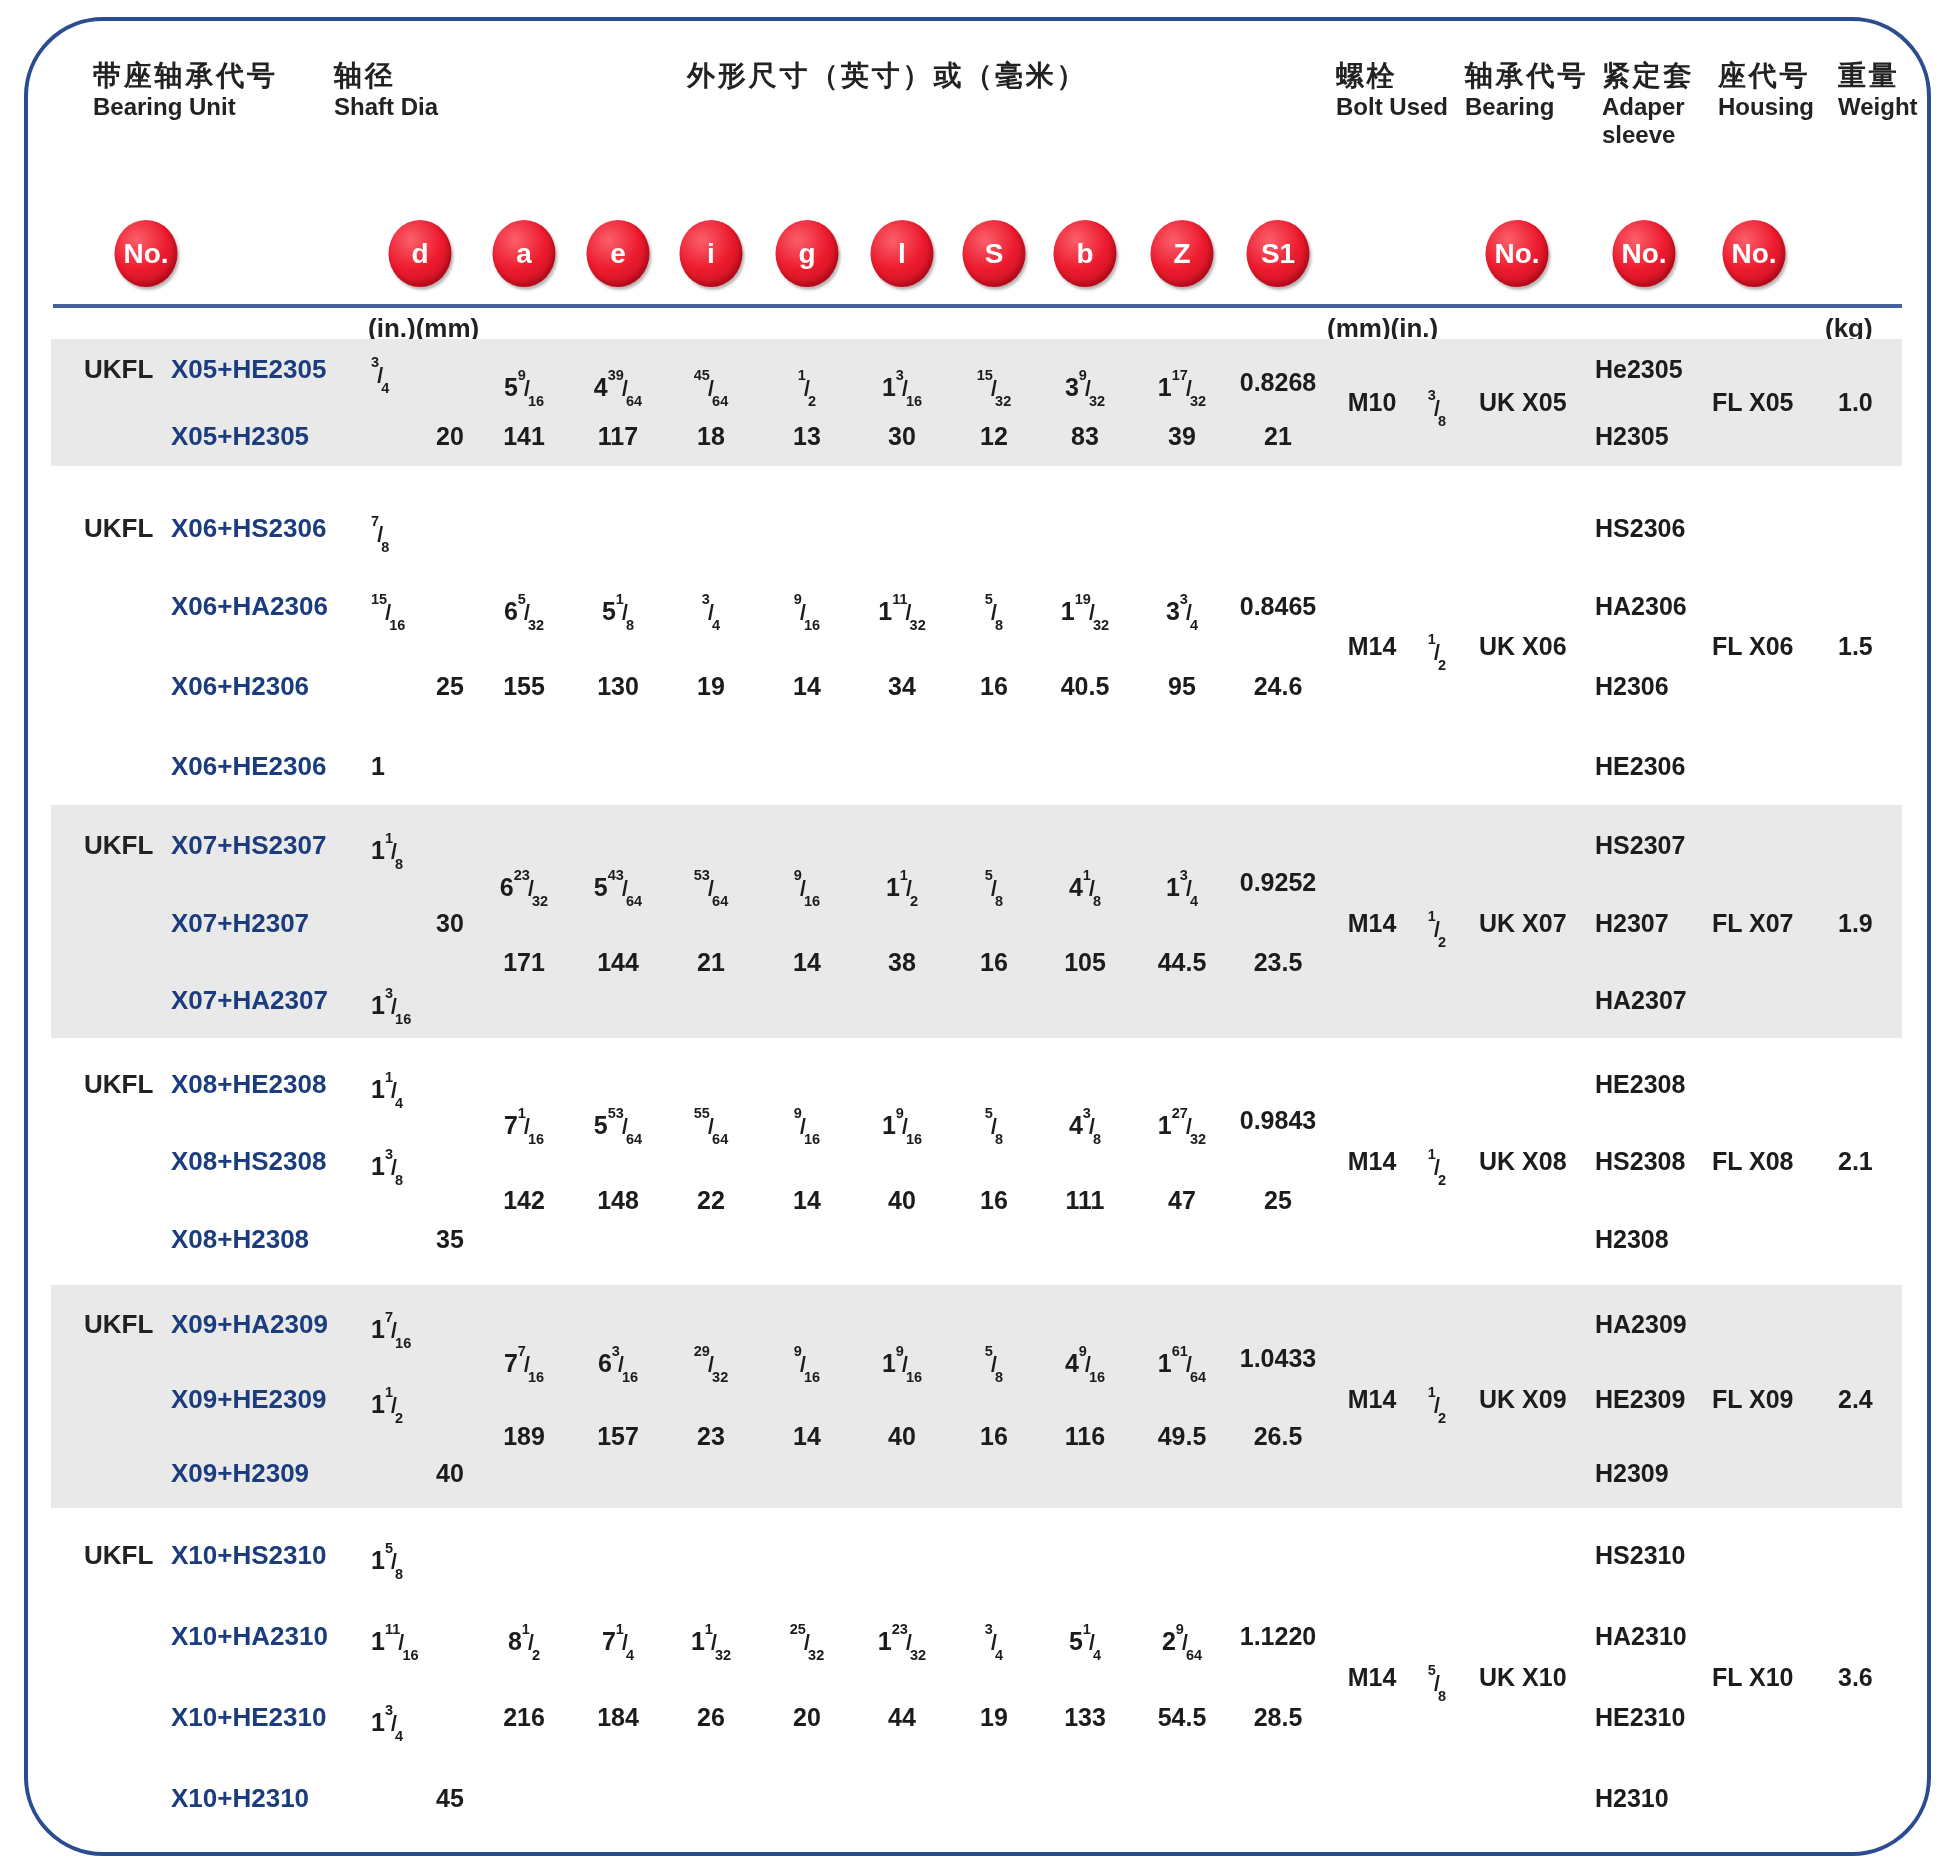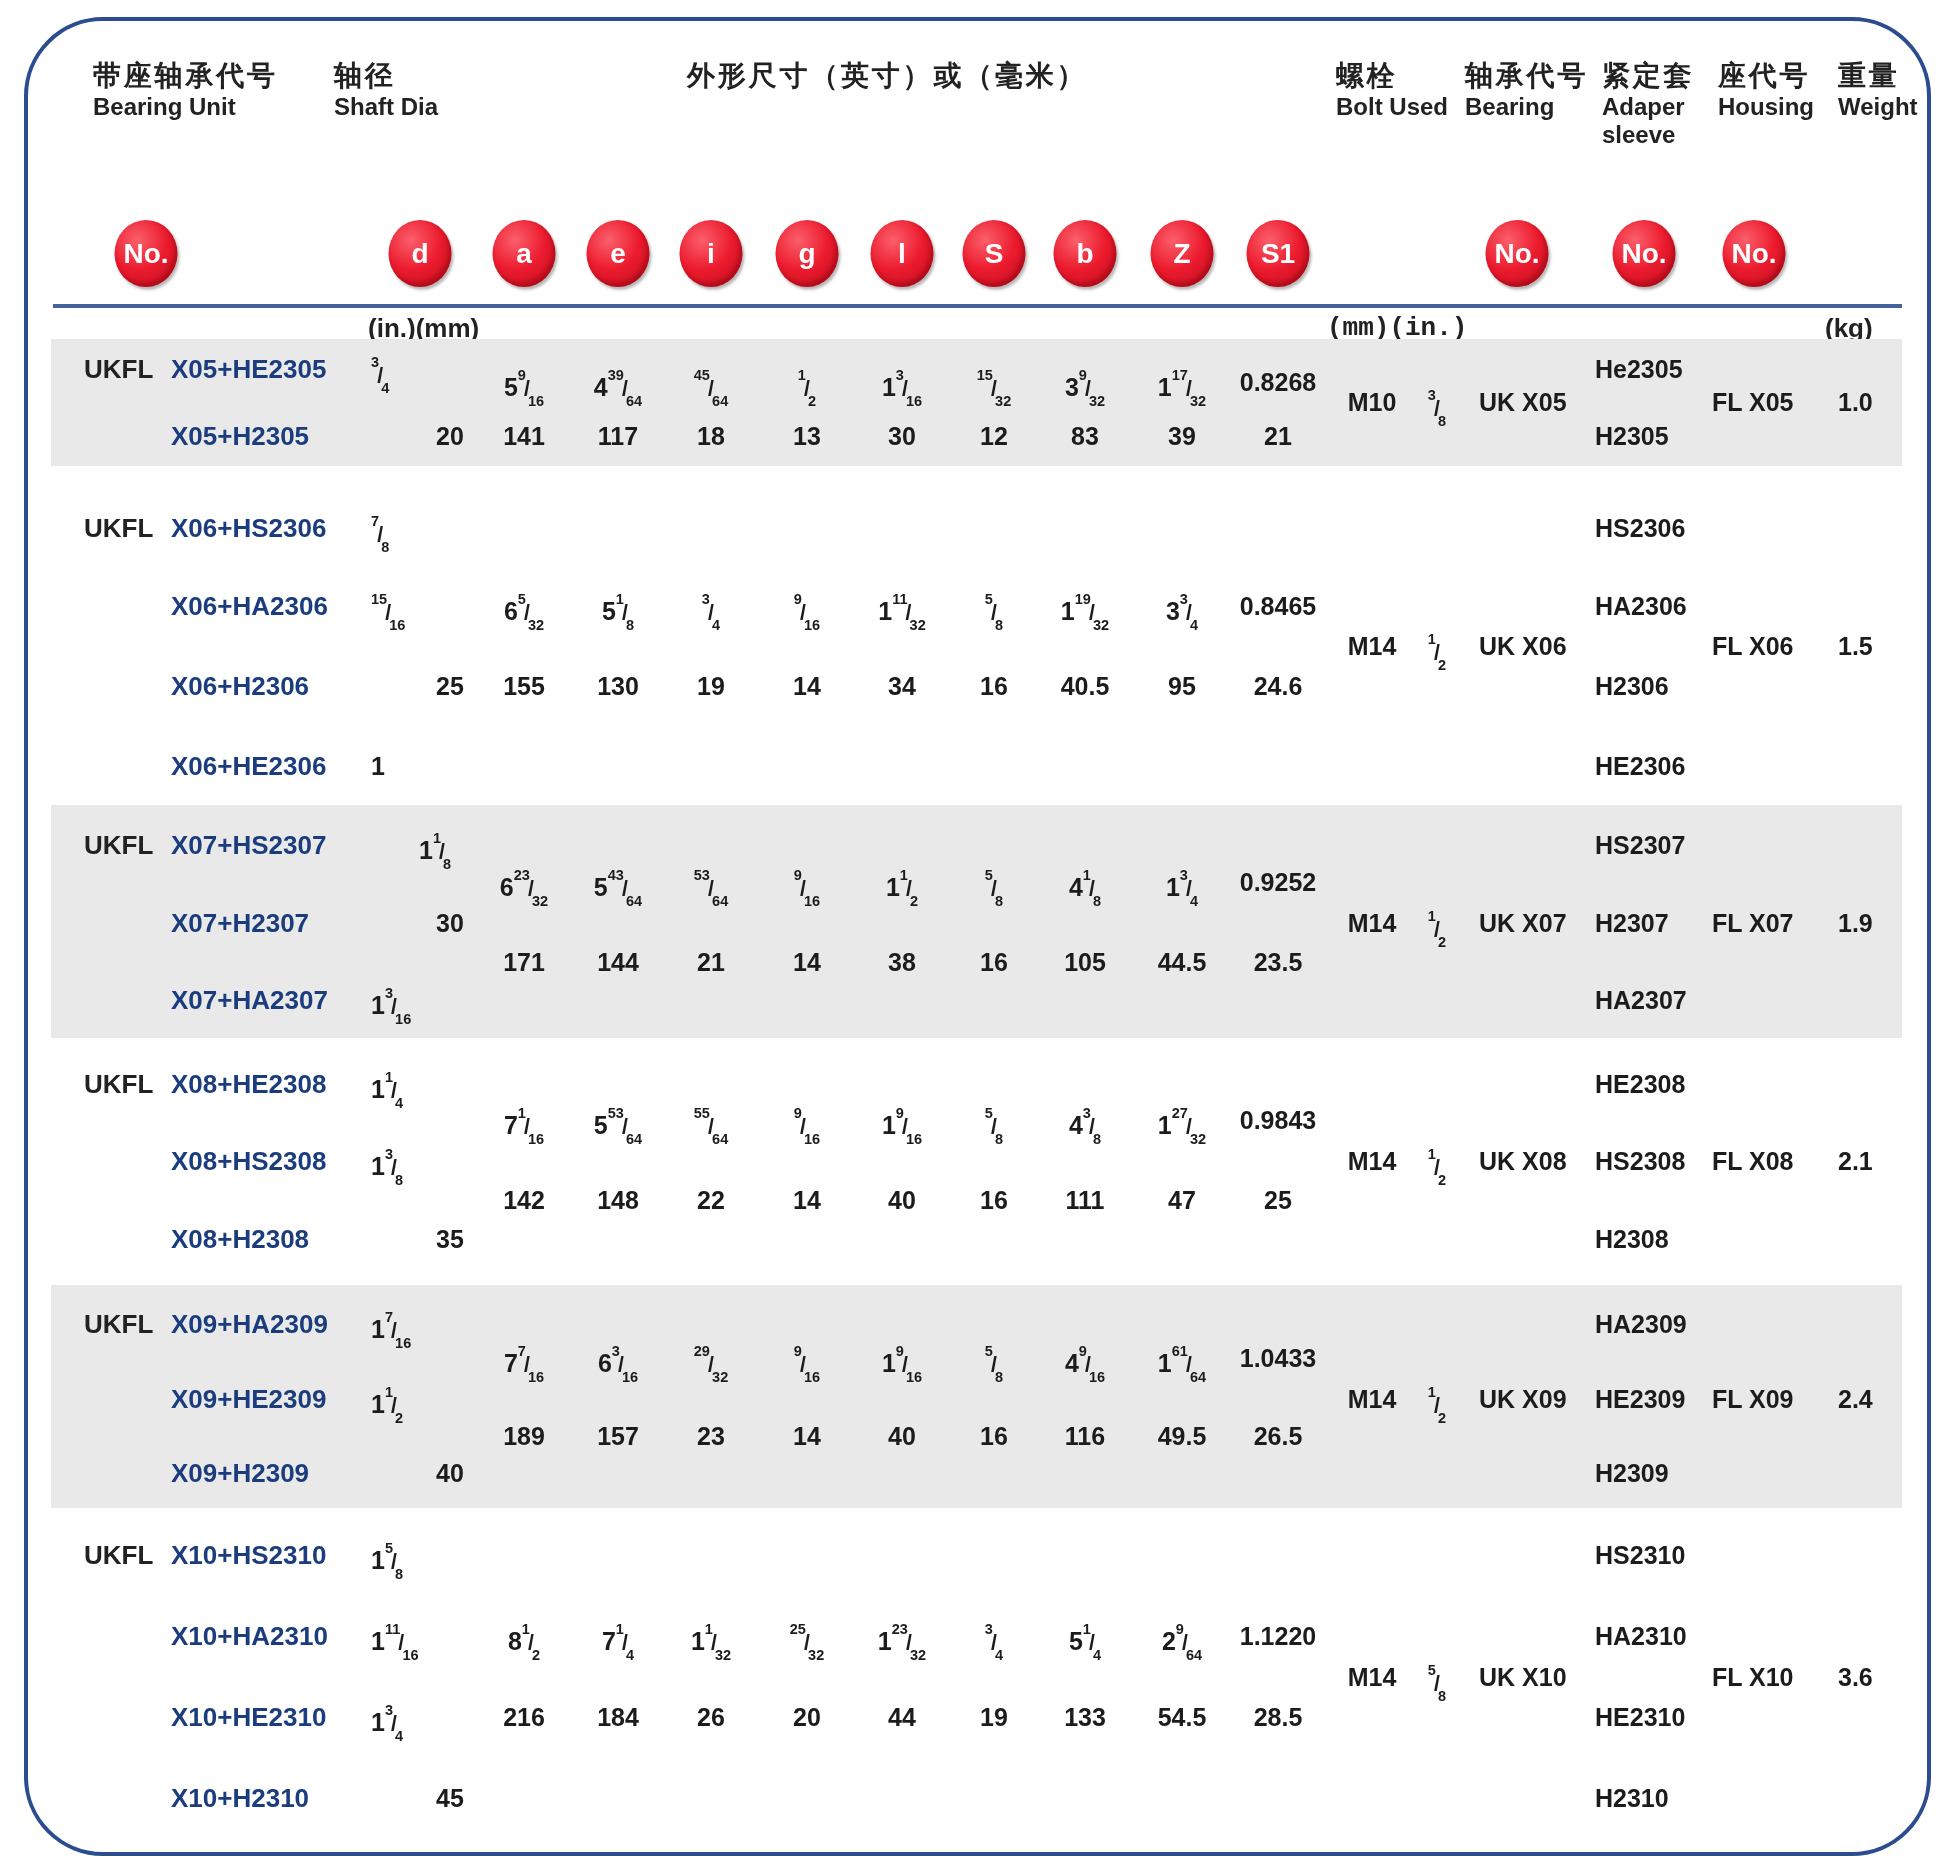--- a/index.html
+++ b/index.html
@@ -76,21 +76,21 @@
       <div class="badge" style="left: 1085px; top: 220px;">b</div>
       <div class="badge" style="left: 1182px; top: 220px;">Z</div>
       <div class="badge" style="left: 1278px; top: 220px;">S1</div>
       <div class="badge" style="left: 1517px; top: 220px;">No.</div>
       <div class="badge" style="left: 1644px; top: 220px;">No.</div>
       <div class="badge" style="left: 1754px; top: 220px;">No.</div>
     </div>
   <div class="sep" style="top:304px"></div>
   <div id="units">
       <div class="cell dark" style="left: 368px; top: 313px;">(in.)(mm)</div>
-      <div class="cell dark" style="left: 1327px; top: 313px; font-family: Liberation Mono, monospace;">(mm)(in.)</div>
+      <div class="cell dark" style="left: 1327px; top: 313px;">(mm)(in.)</div>
       <div class="cell dark" style="left: 1825px; top: 313px;">(kg)</div>
     </div>
   <div id="tbl">
       <div class="block" style="top: 339px; height: 127px;">
         <div class="stripe"></div>
         <div class="cell dark" style="left: 84px; top: 15px;">UKFL</div>
         <div class="cell blue" style="left: 171px; top: 15px;">X05+HE2305</div>
         <div class="cell" style="left: 371px; top: 15px;"><sup class="fn">3</sup><span class="fs">/</span><sub class="fd">4</sub></div>
         <div class="cell" style="left: 1595px; top: 15px;">He2305</div>
         <div class="cell blue" style="left: 171px; top: 82px;">X05+H2305</div>
@@ -155,21 +155,21 @@
         <div class="cell ctr" style="left: 1372px; top: 165px;">M14</div>
         <div class="cell ctr" style="left: 1437px; top: 165px;"><sup class="fn">1</sup><span class="fs">/</span><sub class="fd">2</sub></div>
         <div class="cell" style="left: 1479px; top: 165px;">UK X06</div>
         <div class="cell" style="left: 1712px; top: 165px;">FL X06</div>
         <div class="cell" style="left: 1838px; top: 165px;">1.5</div>
       </div>
       <div class="block" style="top: 805px; height: 233px;">
         <div class="stripe"></div>
         <div class="cell dark" style="left: 84px; top: 25px;">UKFL</div>
         <div class="cell blue" style="left: 171px; top: 25px;">X07+HS2307</div>
-        <div class="cell" style="left: 371px; top: 25px; margin-left: 48px;">1<sup class="fn">1</sup><span class="fs">/</span><sub class="fd">8</sub></div>
+        <div class="cell" style="left: 371px; top: 25px;">1<sup class="fn">1</sup><span class="fs">/</span><sub class="fd">8</sub></div>
         <div class="cell" style="left: 1595px; top: 25px;">HS2307</div>
         <div class="cell blue" style="left: 171px; top: 103px;">X07+H2307</div>
         <div class="cell" style="left: 436px; top: 103px;">30</div>
         <div class="cell blue" style="left: 171px; top: 180px;">X07+HA2307</div>
         <div class="cell" style="left: 371px; top: 180px;">1<sup class="fn">3</sup><span class="fs">/</span><sub class="fd">16</sub></div>
         <div class="cell" style="left: 1595px; top: 180px;">HA2307</div>
         <div class="cell ctr" style="left: 524px; top: 62px;">6<sup class="fn">23</sup><span class="fs">/</span><sub class="fd">32</sub></div>
         <div class="cell ctr" style="left: 618px; top: 62px;">5<sup class="fn">43</sup><span class="fs">/</span><sub class="fd">64</sub></div>
         <div class="cell ctr" style="left: 711px; top: 62px;"><sup class="fn">53</sup><span class="fs">/</span><sub class="fd">64</sub></div>
         <div class="cell ctr" style="left: 807px; top: 62px;"><sup class="fn">9</sup><span class="fs">/</span><sub class="fd">16</sub></div>

